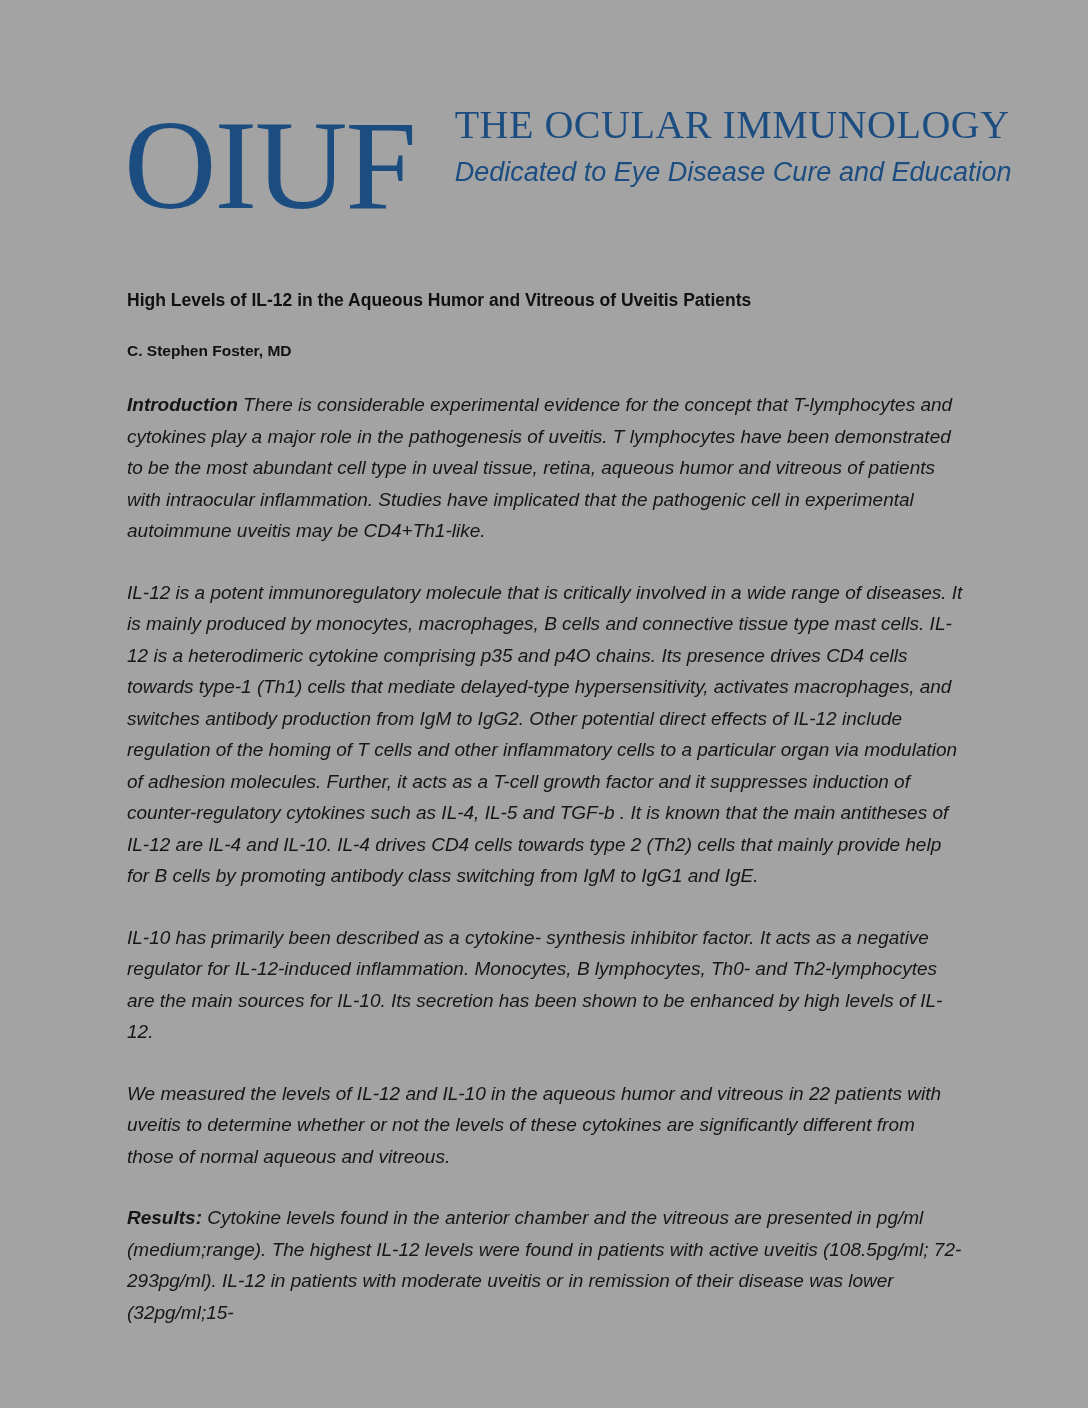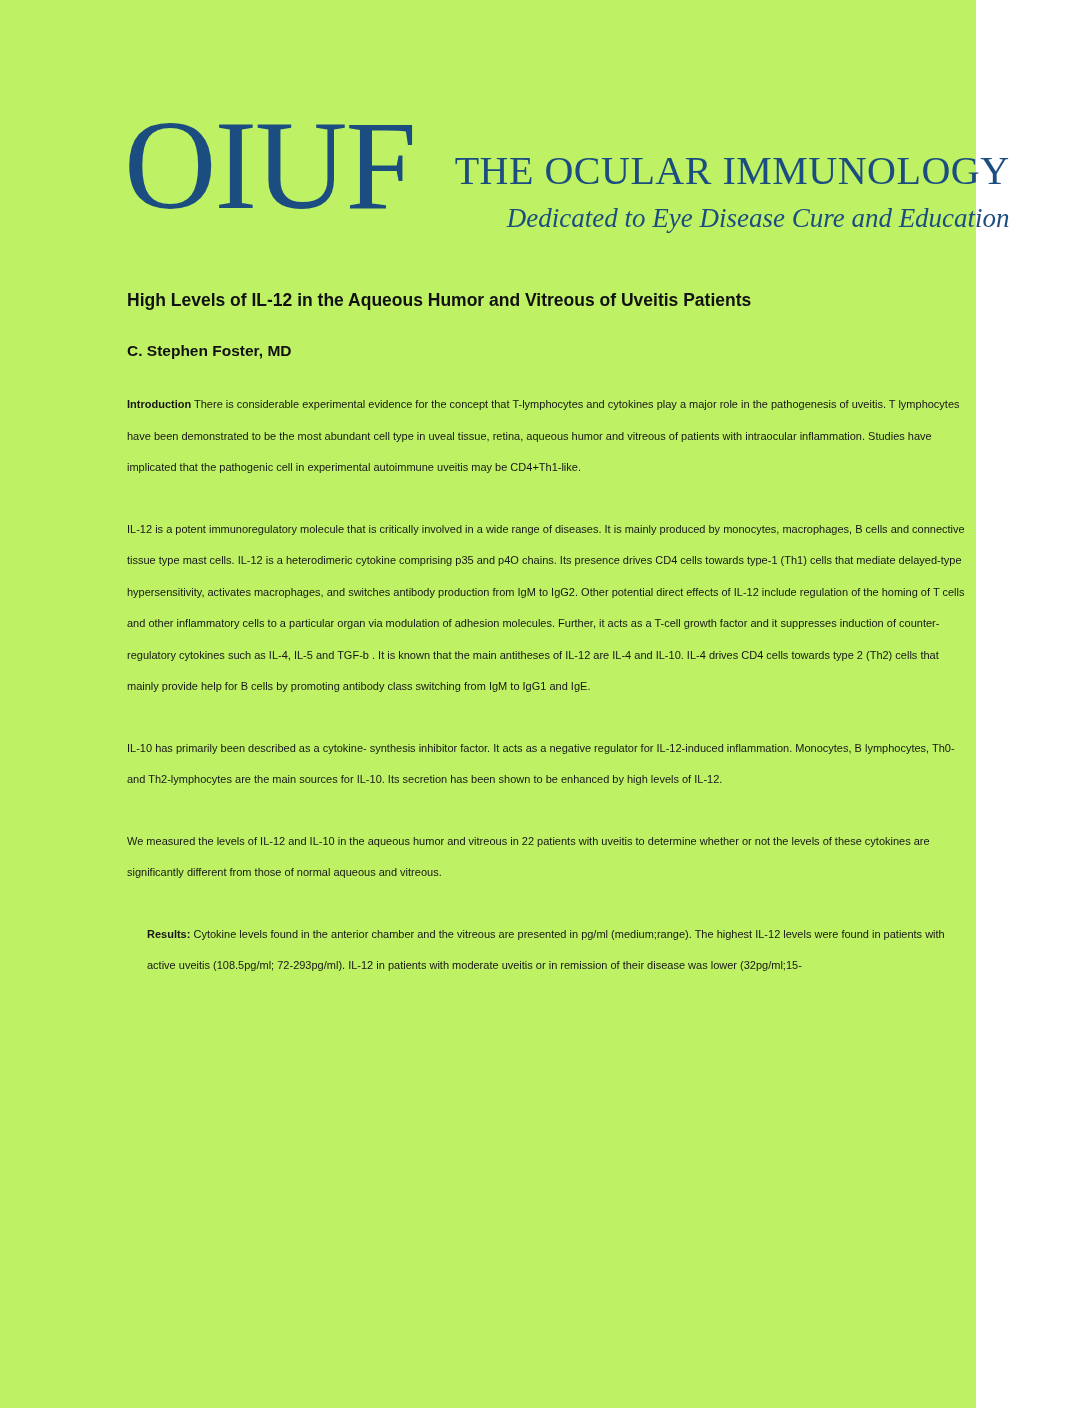--- a/index.html
+++ b/index.html
@@ -9,23 +9,23 @@
   }
   body {
     width: 1088px;
     height: 1408px;
     font-family: "Liberation Sans", sans-serif;
     color: #1a1a1a;
     overflow: hidden;
   }
   .page {
     position: relative;
-    width: 976px;
+    width: 1088px;
     height: 1408px;
-    background: #bef264;
+    background: #a3a3a3;
     box-sizing: border-box;
   }
 
   
   .logo-block {
     position: absolute;
     left: 124px;
     top: 95px;
     width: 845px;
     height: 155px;
@@ -47,39 +47,37 @@
     background: #1c4d80;
     margin: 6px 22px 6px 8px;
     height: 132px;
     align-self: flex-start;
   }
   .logo-text {
     display: flex;
     flex-direction: column;
     justify-content: flex-start;
     padding-top: 6px;
-    margin-top: 46px;
   }
   .logo-line1, .logo-line2 {
     font-family: "Liberation Serif", serif;
     color: #1c4d80;
     font-size: 40px;
     line-height: 47px;
     letter-spacing: 0.5px;
     white-space: nowrap;
   }
   .logo-tagline {
-    font-family: Liberation Serif, serif;
+    font-family: Liberation Sans, sans-serif;
     font-style: italic;
     color: #1c4d80;
     font-size: 27px;
     line-height: 40px;
     white-space: nowrap;
     margin-top: 4px;
-    text-align: right;
   }
 
   
   .content {
     position: absolute;
     left: 127px;
     top: 288px;
     width: 838px;
   }
   .doc-title {
@@ -90,27 +88,28 @@
     line-height: 24px;
   }
   .doc-author {
     font-size: 15.5px;
     font-weight: bold;
     color: #111111;
     margin: 16px 0 27px 0;
     line-height: 22px;
   }
   p.para {
-    font-size: 11px;
+    font-size: 19px;
     line-height: 31.5px;
     color: #161616;
     margin: 0 0 30px 0;
     text-align: left;
+    font-style: italic;
   }
-  p.para:last-child { margin-bottom: 0; margin-left: 20px; }
+  p.para:last-child { margin-bottom: 0; }
   .lead {
     font-weight: bold;
   }
 </style>
 </head>
 <body>
 
 <div class="page">
 
   <div class="logo-block">

